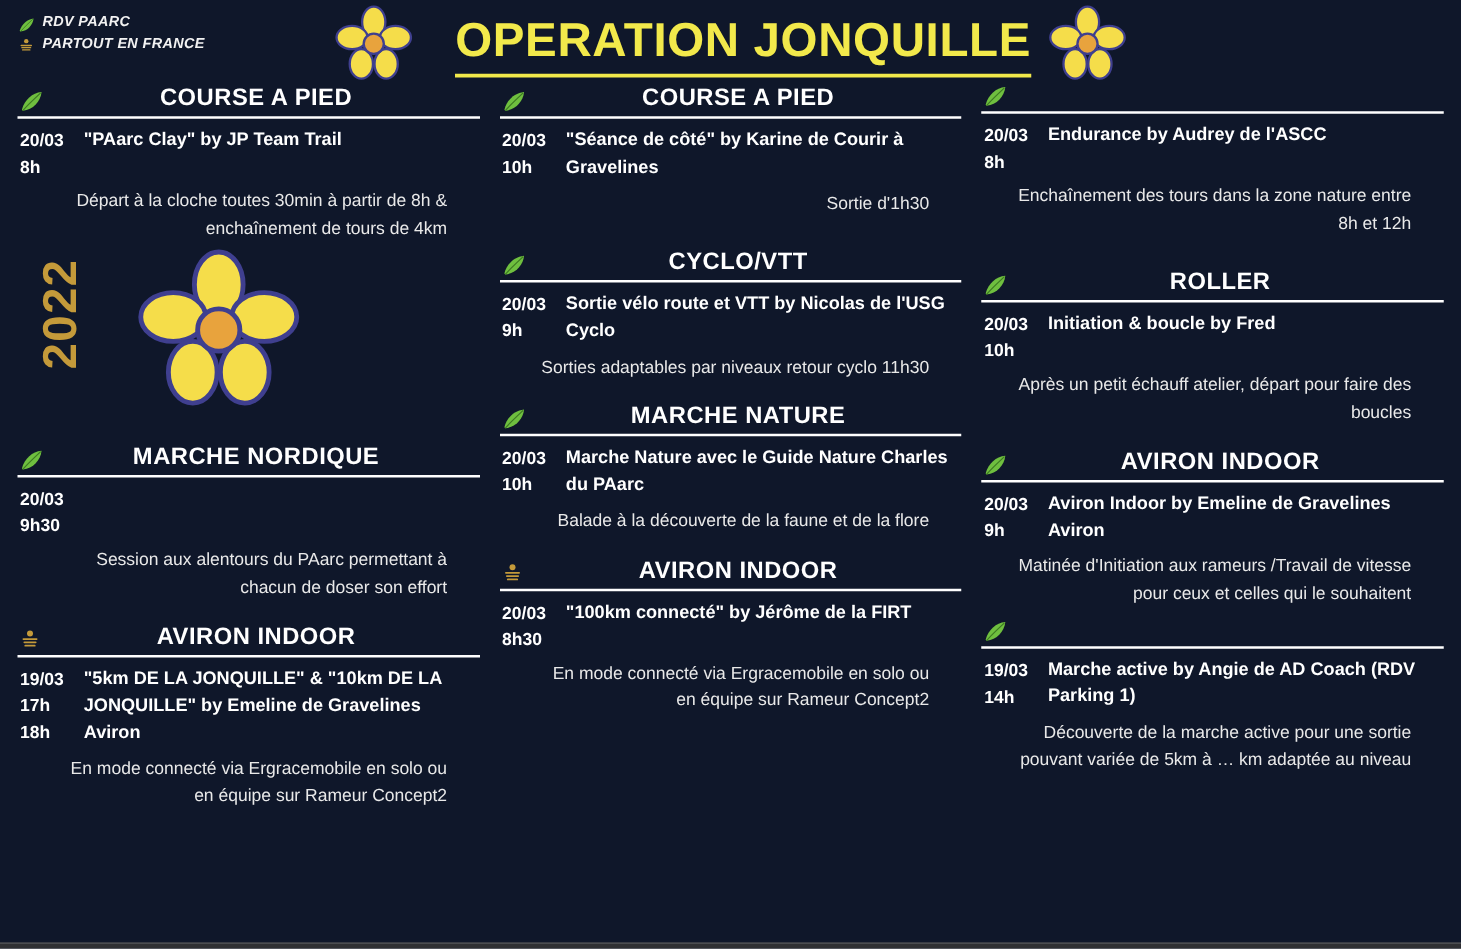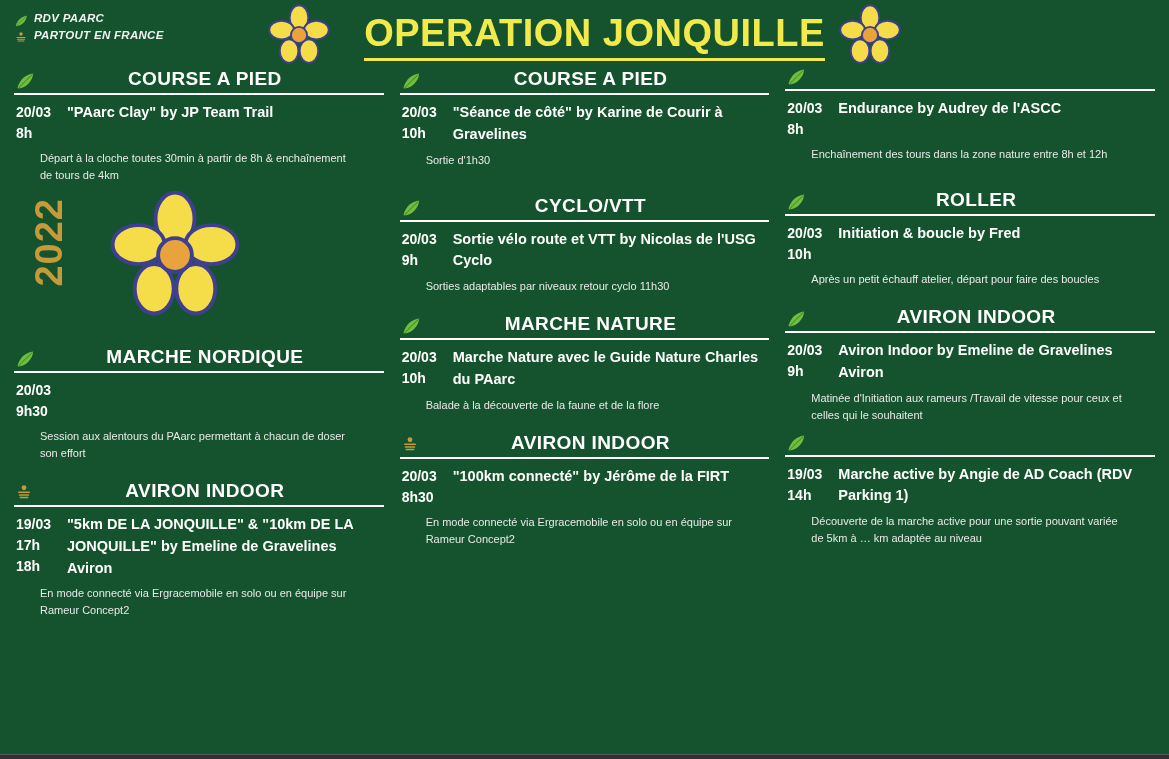--- a/index.html
+++ b/index.html
@@ -4,21 +4,21 @@
 <style>
   * { box-sizing: border-box; }
   html, body {
     margin: 0; padding: 0;
     background: #ffffff;
     font-family: "Liberation Sans", sans-serif;
   }
   #poster {
     position: relative;
     width: 1169px; height: 759px;
-    background: #14532d;
+    background: #0f172a;
     overflow: hidden;
   }
   
   .header {
     position: relative;
     height: 68px;
   }
   .brand {
     position: absolute;
     left: 14px; top: 10px;
@@ -98,23 +98,23 @@
     min-width: 42px;
   }
   .evt {
     color: #ffffff;
     font-size: 14.5px;
     font-weight: bold;
     line-height: 1.5;
   }
   .desc {
     color: #e9e9e9;
-    font-size: 11px;
+    font-size: 14px;
     line-height: 1.55;
-    text-align: left;
+    text-align: right;
     padding: 6px 26px 0 26px;
   }
   .spacer-sm { height: 8px; }
   .spacer-md { height: 16px; }
   .spacer-lg { height: 24px; }
   
   .art {
     position: relative;
     height: 156px;
     margin-top: 4px;

